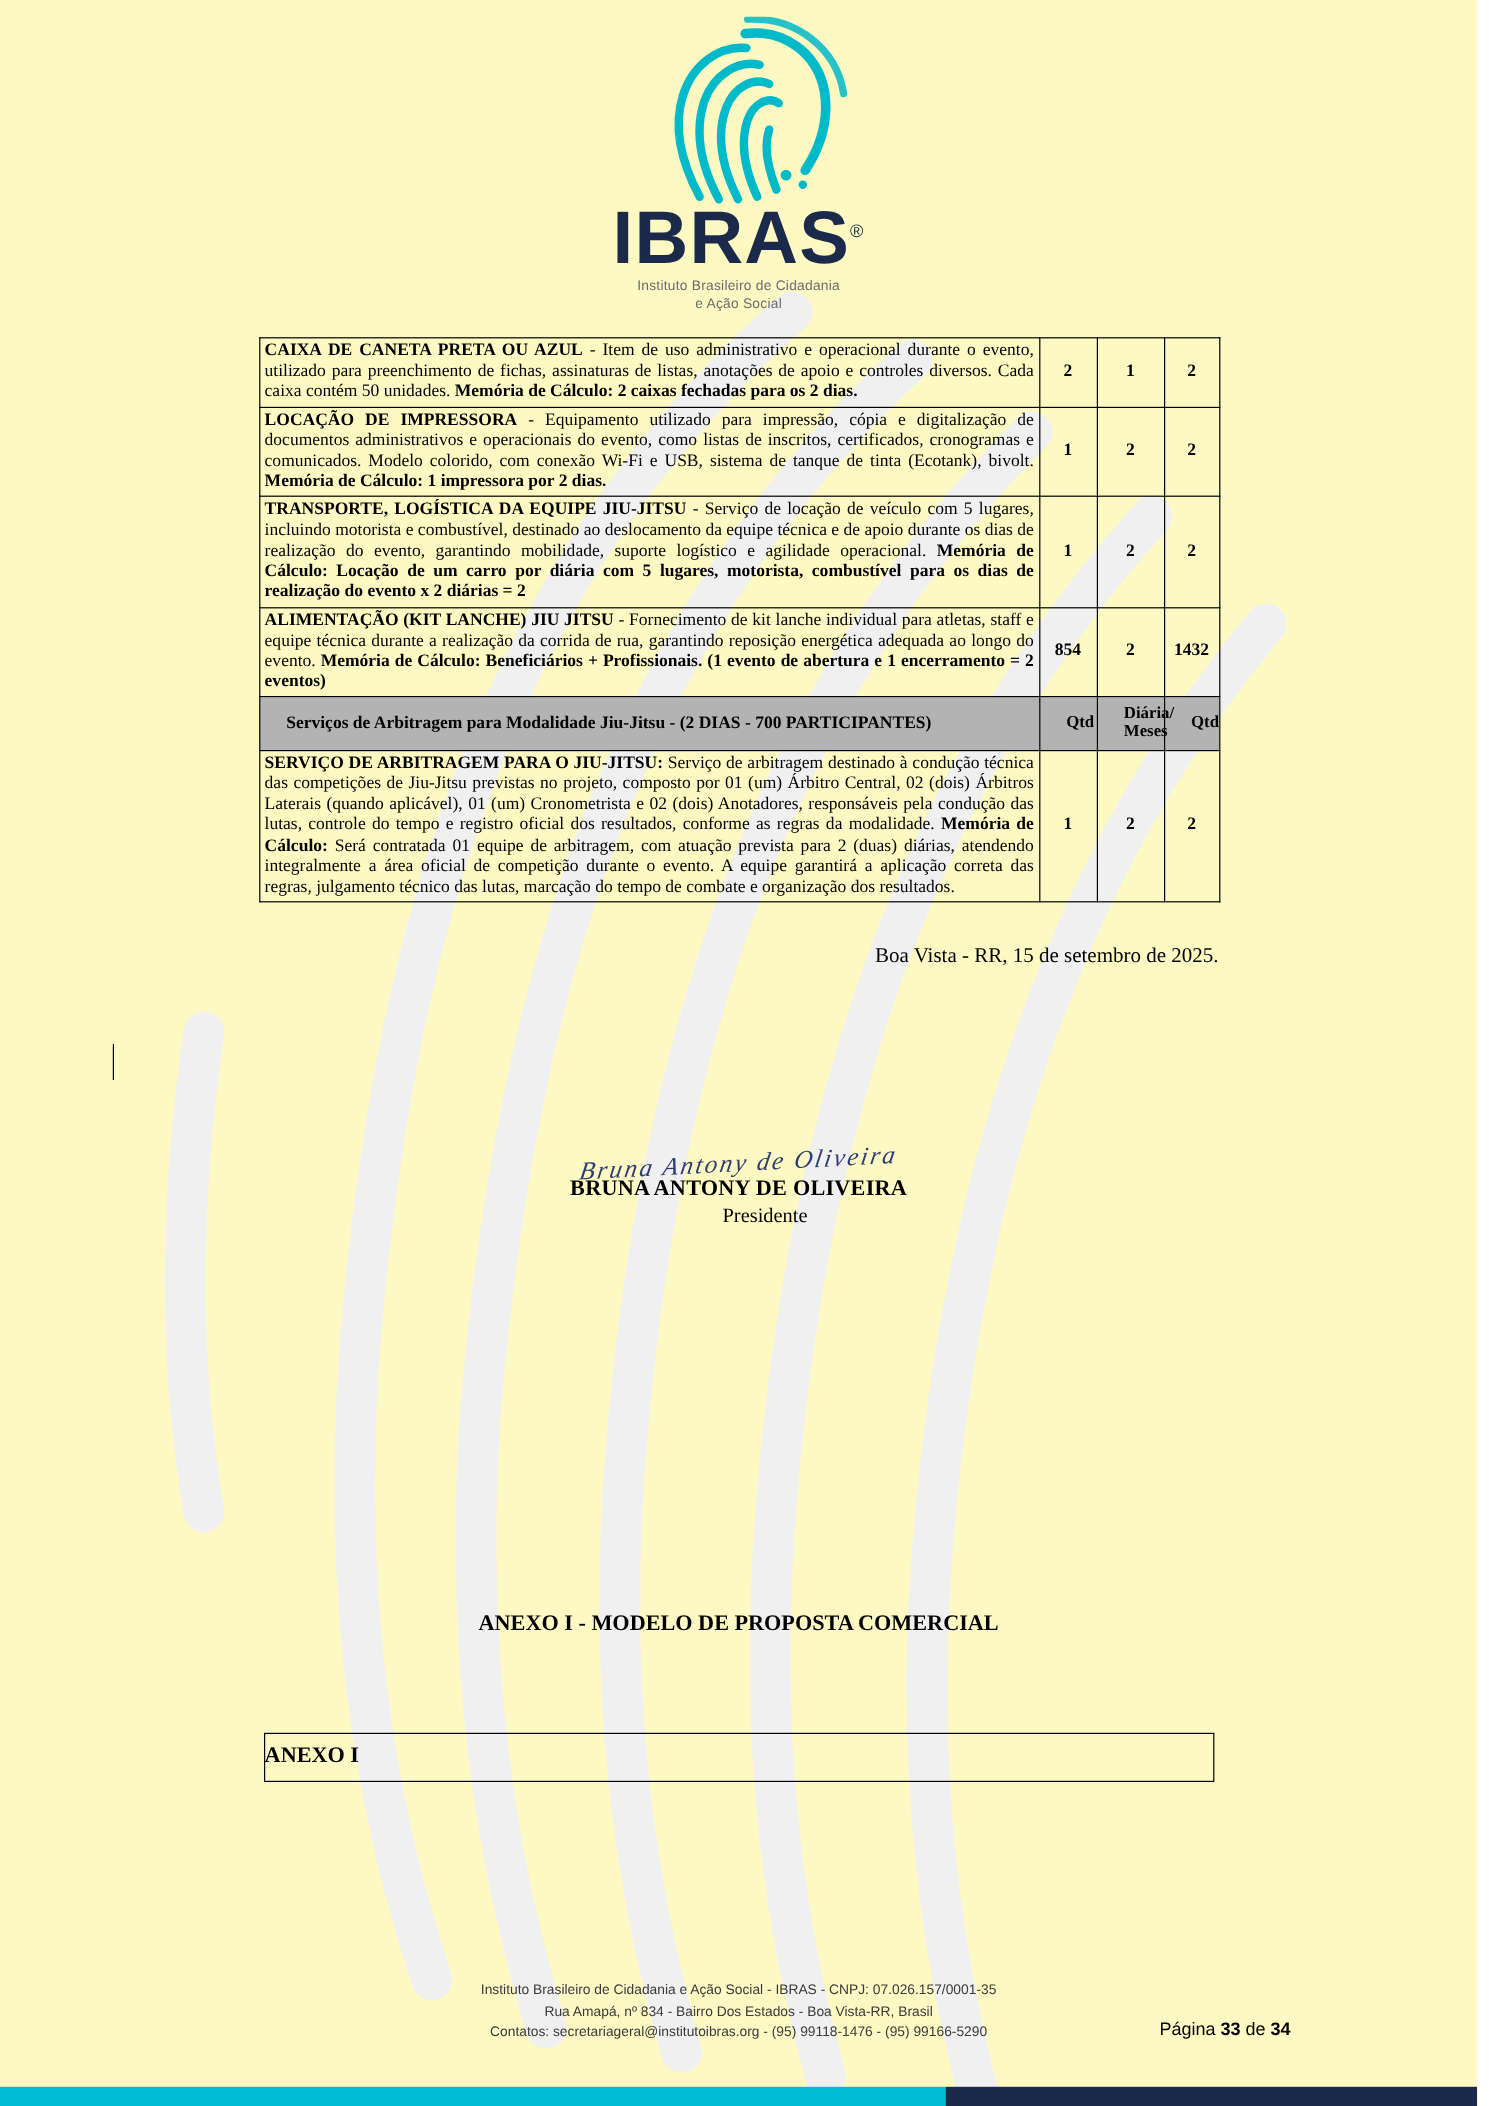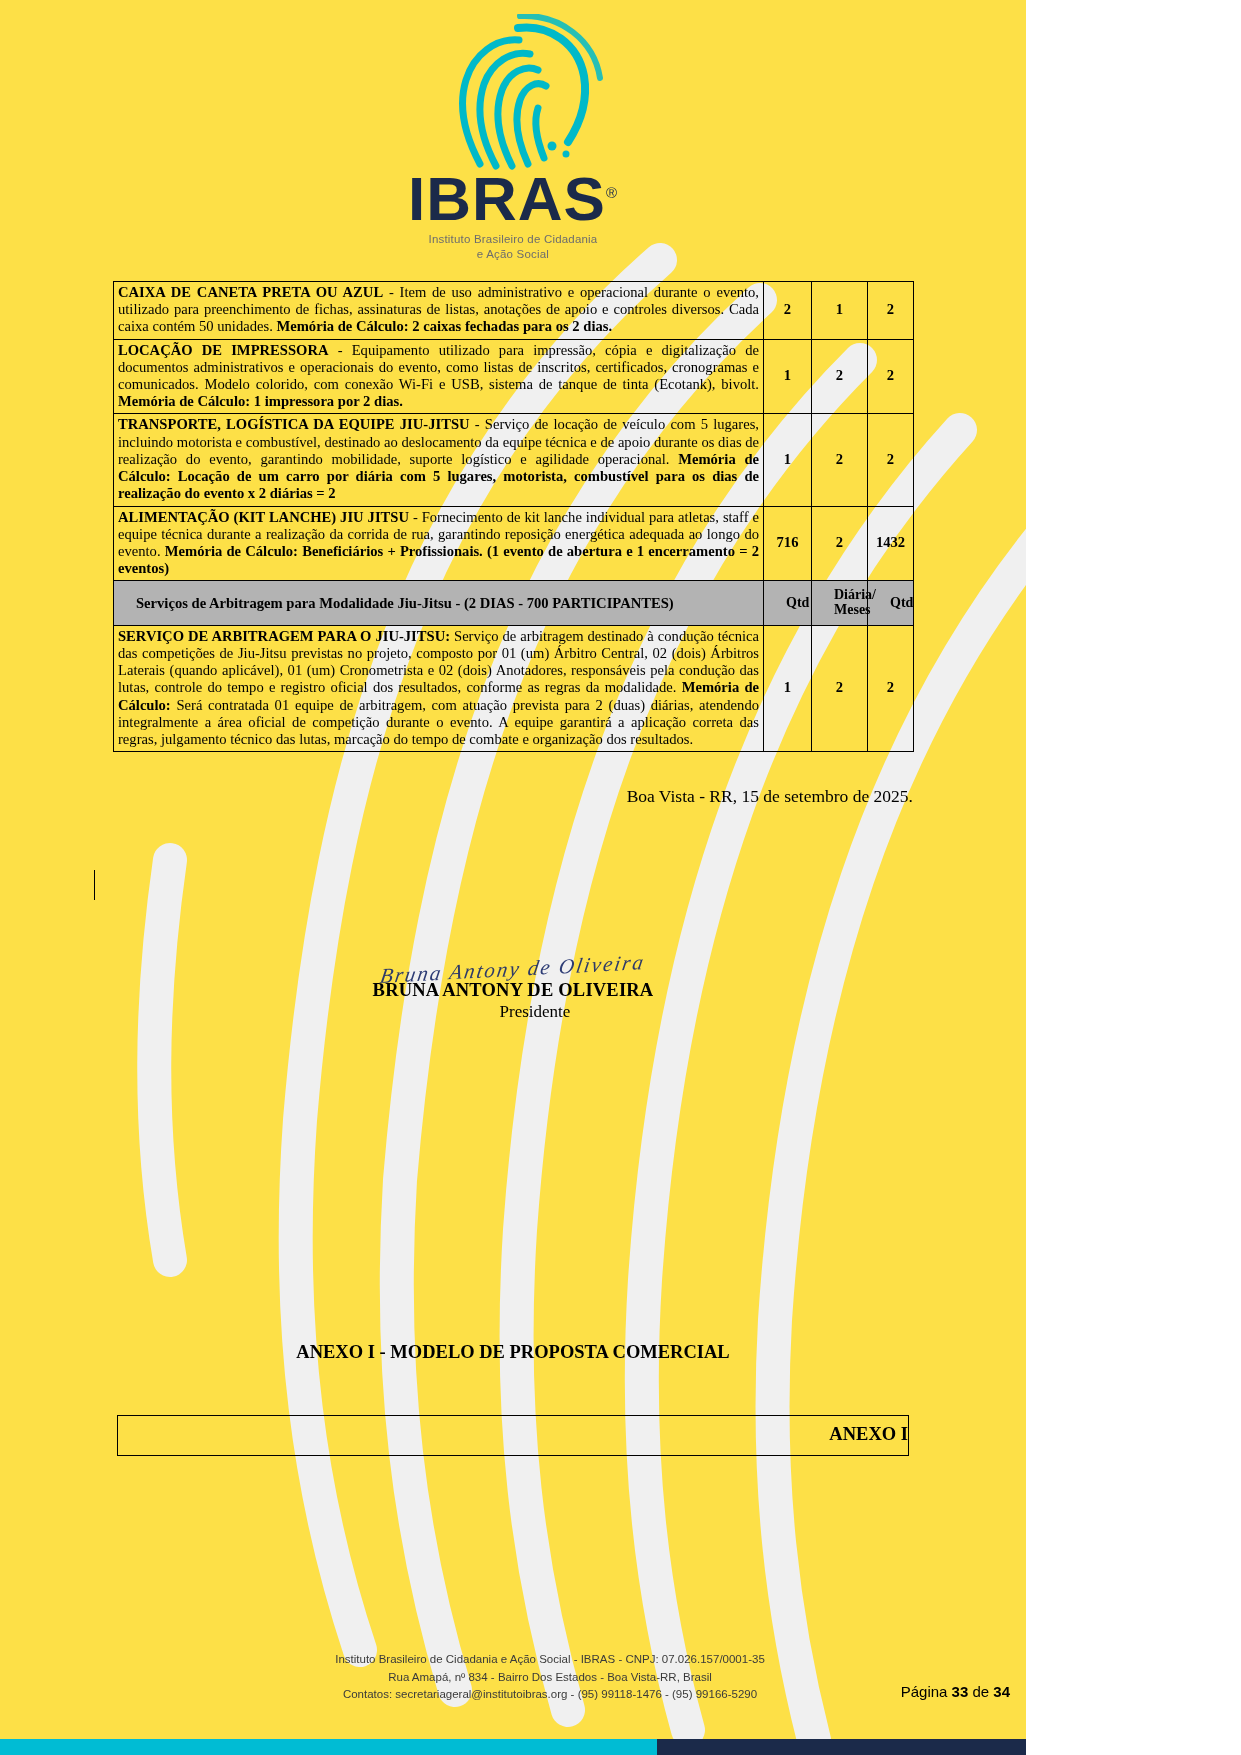--- a/index.html
+++ b/index.html
@@ -6,23 +6,23 @@
     margin: 0;
     padding: 0;
     background: #ffffff;
   }
   body {
     font-family: "Liberation Serif", serif;
     color: #000;
   }
   .page {
     position: relative;
-    width: 1026px;
+    width: 1231px;
     height: 1755px;
-    background: #fde047;
+    background: #fef9c3;
     overflow: hidden;
   }
 
   
   .watermark {
     position: absolute;
     left: 0; top: 0;
     width: 1241px; height: 1755px;
     pointer-events: none;
     z-index: 0;
@@ -161,23 +161,23 @@
     z-index: 2;
     text-align: center;
     font-weight: bold;
     font-size: 18.5px;
     margin-top: 320px;
   }
   .annex-box {
     position: relative;
     z-index: 2;
     width: 790px;
-    margin: 52px auto 0 auto;
+    margin: 80px auto 0 auto;
     border: 1.4px solid #000;
-    text-align: right;
+    text-align: left;
     padding: 8px 0 10px 0;
   }
   .annex-box .l1 { font-weight: bold; font-size: 18.5px; }
   .annex-box .l2 { font-size: 18px; margin-top: 2px; }
 
   
   .footer {
     position: absolute;
     left: 0;
     right: 0;
@@ -283,21 +283,21 @@
 
         <tr>
           <td class="desc"><span class="b">TRANSPORTE, LOGÍSTICA DA EQUIPE JIU-JITSU</span> - Serviço de locação de veículo com 5 lugares, incluindo motorista e combustível, destinado ao deslocamento da equipe técnica e de apoio durante os dias de realização do evento, garantindo mobilidade, suporte logístico e agilidade operacional. <span class="b">Memória de Cálculo: Locação de um carro por diária com 5 lugares, motorista, combustível para os dias de realização do evento x 2 diárias = 2</span></td>
           <td class="num">1</td>
           <td class="num">2</td>
           <td class="num">2</td>
         </tr>
 
         <tr>
           <td class="desc"><span class="b">ALIMENTAÇÃO (KIT LANCHE) JIU JITSU</span> - Fornecimento de kit lanche individual para atletas, staff e equipe técnica durante a realização da corrida de rua, garantindo reposição energética adequada ao longo do evento. <span class="b">Memória de Cálculo: Beneficiários + Profissionais. (1 evento de abertura e 1 encerramento = 2 eventos)</span></td>
-          <td class="num">716</td>
+          <td class="num">854</td>
           <td class="num">2</td>
           <td class="num">1432</td>
         </tr>
 
         <tr class="section-head">
           <td>Serviços de Arbitragem para Modalidade Jiu-Jitsu - (2 DIAS - 700 PARTICIPANTES)</td>
           <td class="hcell">Qtd</td>
           <td class="hcell">
             <span>Diária/</span><br>
             <span>Meses</span>

